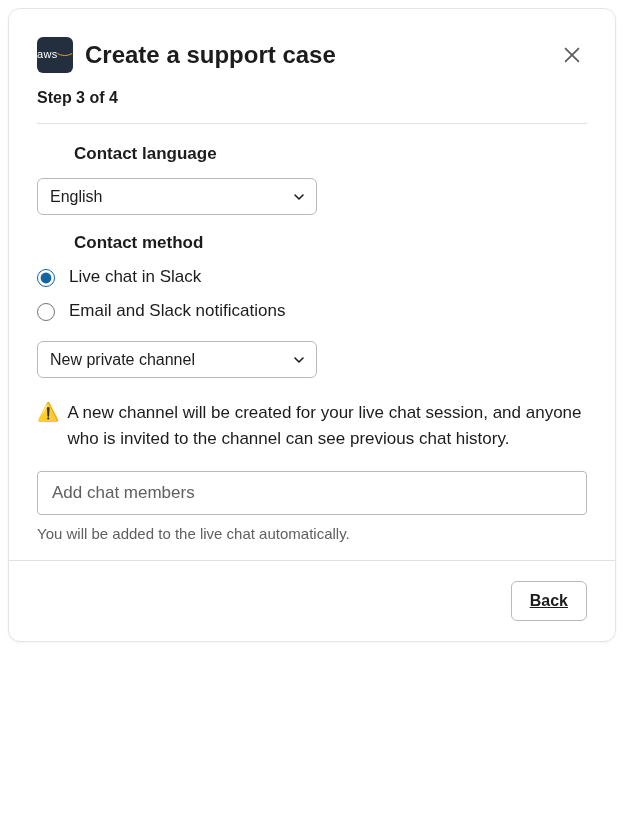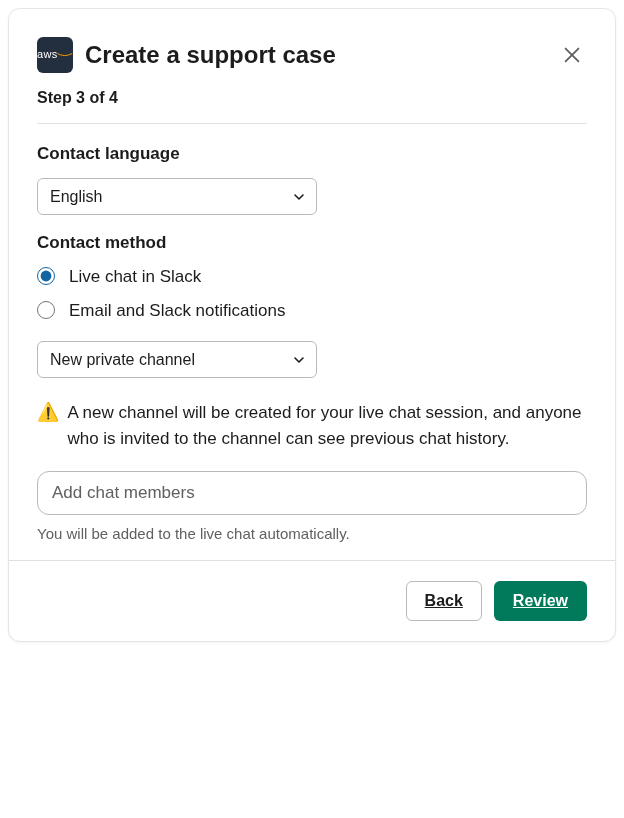--- a/index.html
+++ b/index.html
@@ -86,20 +86,21 @@
       margin: 0 28px;
     }
     .body {
       padding: 20px 28px 8px 28px;
     }
     .section-label {
       font-size: 17px;
       font-weight: 700;
       color: #1d1c1d;
       margin-bottom: 14px;
+      margin-left: 37px;
     }
     .section-label .optional {
       font-weight: 400;
       color: #616061;
     }
     .select-wrapper {
       position: relative;
       display: inline-block;
       width: 280px;
       margin-bottom: 18px;
@@ -123,21 +124,21 @@
       top: 50%;
       transform: translateY(-50%);
       pointer-events: none;
       color: #1d1c1d;
     }
     .radio-group {
       margin-bottom: 20px;
     }
     .radio-option {
       display: flex;
-      align-items: flex-start;
+      align-items: flex-end;
       margin-bottom: 14px;
       cursor: pointer;
     }
     .radio-input {
       width: 18px;
       height: 18px;
       margin-right: 14px;
       accent-color: #1264a3;
       cursor: pointer;
     }
@@ -159,21 +160,21 @@
       font-size: 18px;
       line-height: 1.4;
     }
     .text-input {
       width: 100%;
       padding: 11px 14px;
       font-size: 17px;
       color: #1d1c1d;
       background: #fff;
       border: 1px solid #bbbabb;
-      border-radius: 12px;
+      border-radius: 4px;
       font-family: inherit;
       margin-bottom: 10px;
     }
     .text-input::placeholder {
       color: #616061;
     }
     .helper-text {
       font-size: 15px;
       color: #616061;
       margin-bottom: 10px;
@@ -267,16 +268,15 @@
       <span>A new channel will be created for your live chat session, and anyone who is invited to the channel can see previous chat history.</span>
     </div>
 
     <input type="text" class="text-input" placeholder="Add chat members" style="">
     <div class="helper-text">You will be added to the live chat automatically.</div>
 
   </div>
 
   <div class="footer">
     <button class="btn btn-secondary">Back</button>
-    <button class="btn btn-primary">Review</button>
   </div>
 
 </div>
 
 </body></html>

